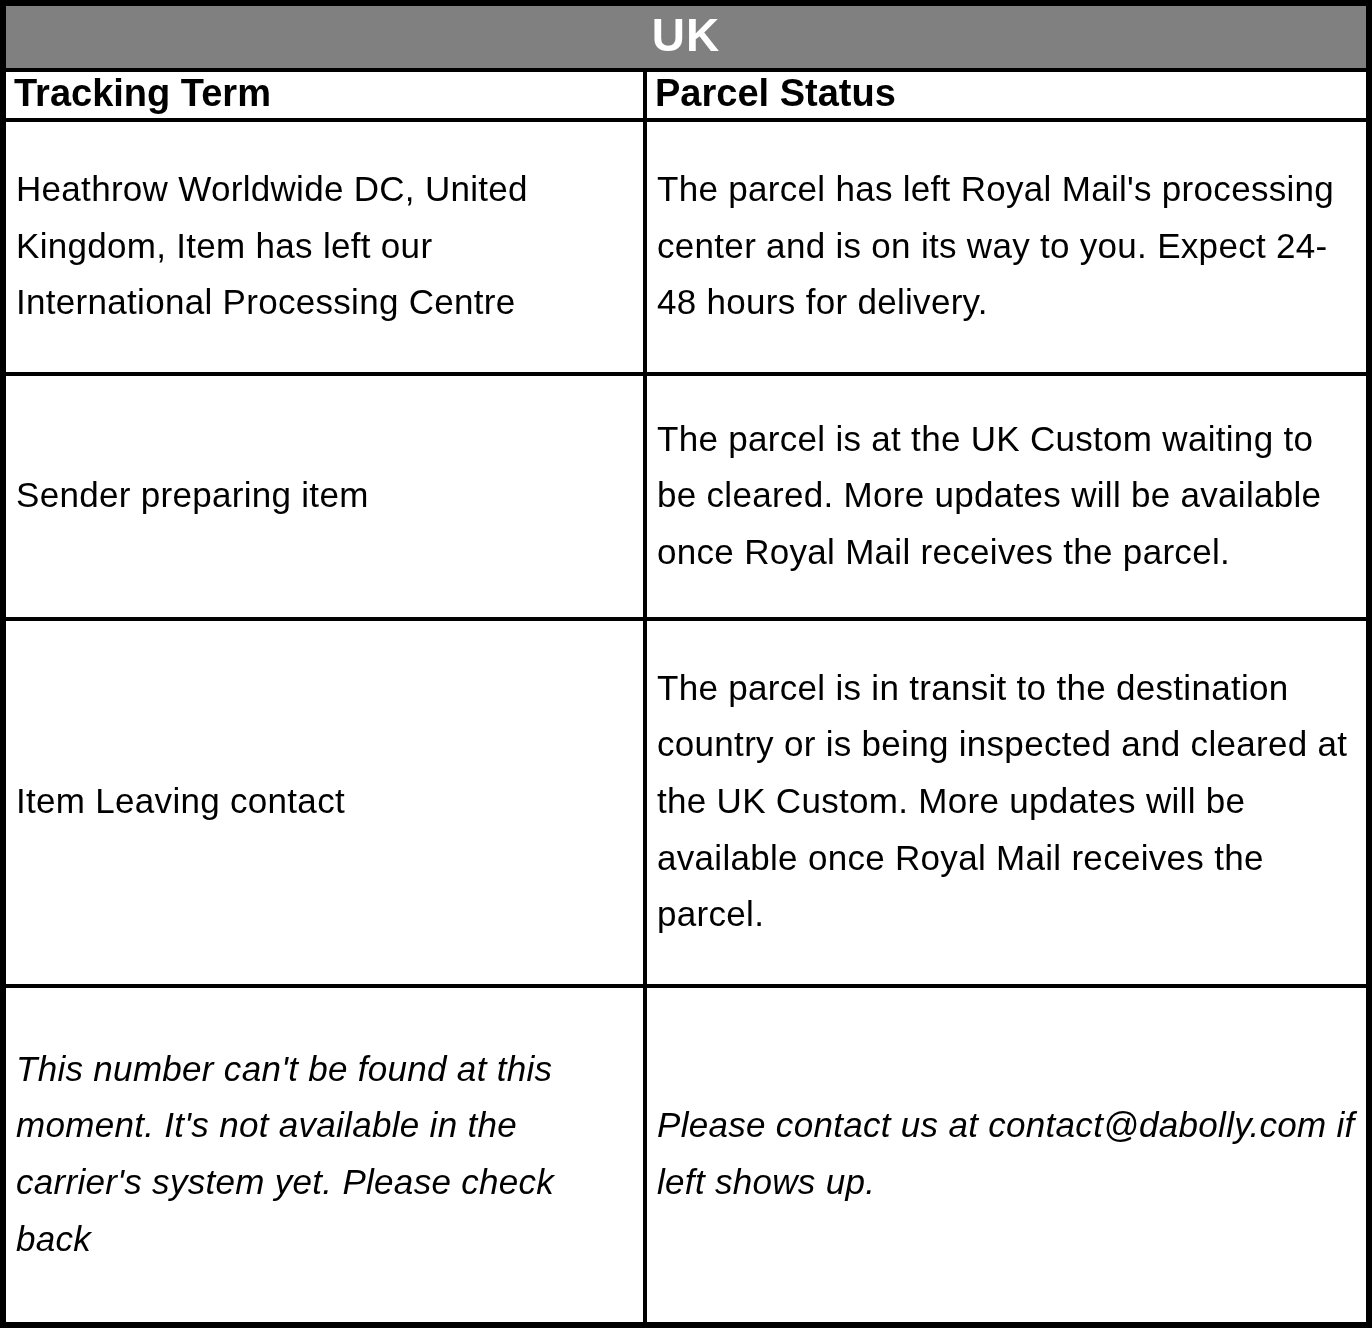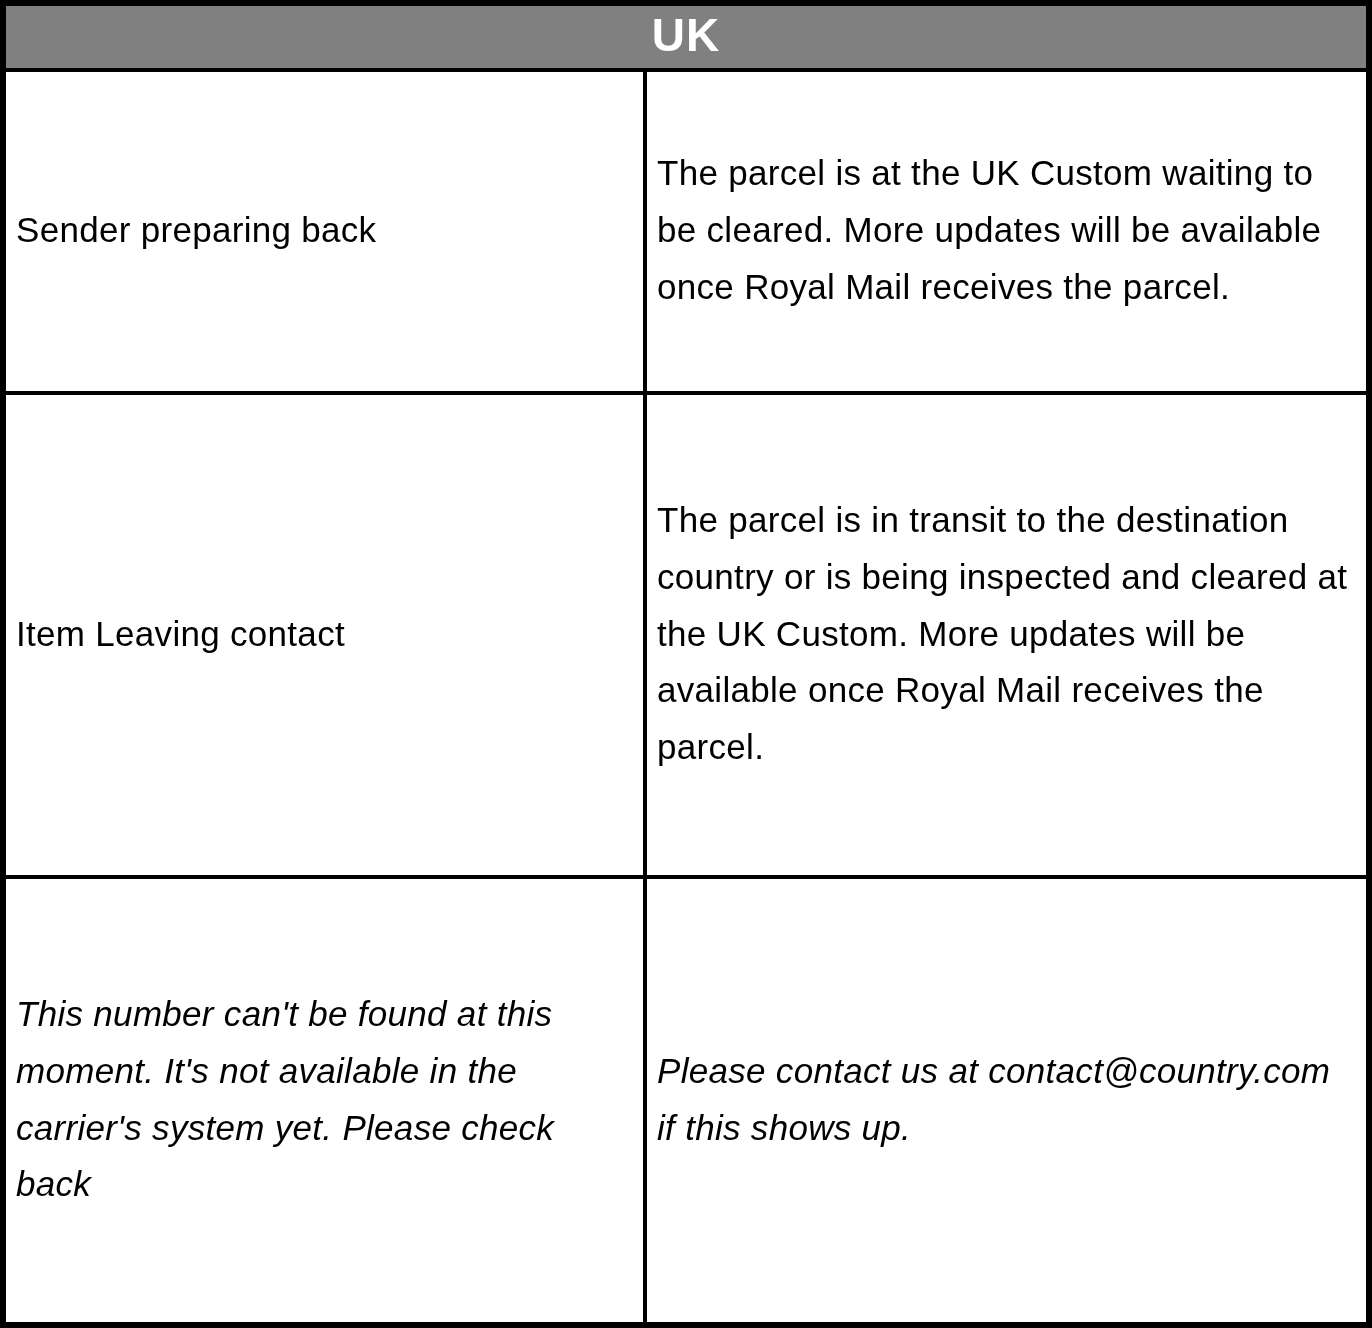--- a/index.html
+++ b/index.html
@@ -78,29 +78,37 @@
 <div class="page">
   <table class="tracking-table">
     <colgroup>
       <col class="col-term">
       <col class="col-status">
     </colgroup>
     <thead>
       <tr class="title-row">
         <th colspan="2">UK</th>
       </tr>
+      <tr class="columns-row">
+        <th>Tracking Term</th>
+        <th>Parcel Status</th>
+      </tr>
     </thead>
     <tbody>
+      <tr class="row-1">
+        <td>Heathrow Worldwide DC, United Kingdom, Item has left our International Processing Centre</td>
+        <td>The parcel has left Royal Mail's processing center and is on its way to you. Expect 24-48 hours for delivery.</td>
+      </tr>
       <tr class="row-2">
-        <td>Sender preparing back</td>
+        <td>Sender preparing item</td>
         <td>The parcel is at the UK Custom waiting to be cleared. More updates will be available once Royal Mail receives the parcel.</td>
       </tr>
       <tr class="row-3">
         <td>Item Leaving contact</td>
         <td>The parcel is in transit to the destination country or is being inspected and cleared at the UK Custom. More updates will be available once Royal Mail receives the parcel.</td>
       </tr>
       <tr class="row-4">
         <td>This number can't be found at this moment. It's not available in the carrier's system yet. Please check back</td>
-        <td>Please contact us at contact@country.com if this shows up.</td>
+        <td>Please contact us at contact@dabolly.com if left shows up.</td>
       </tr>
     </tbody>
   </table>
 </div>
 
 </body></html>

